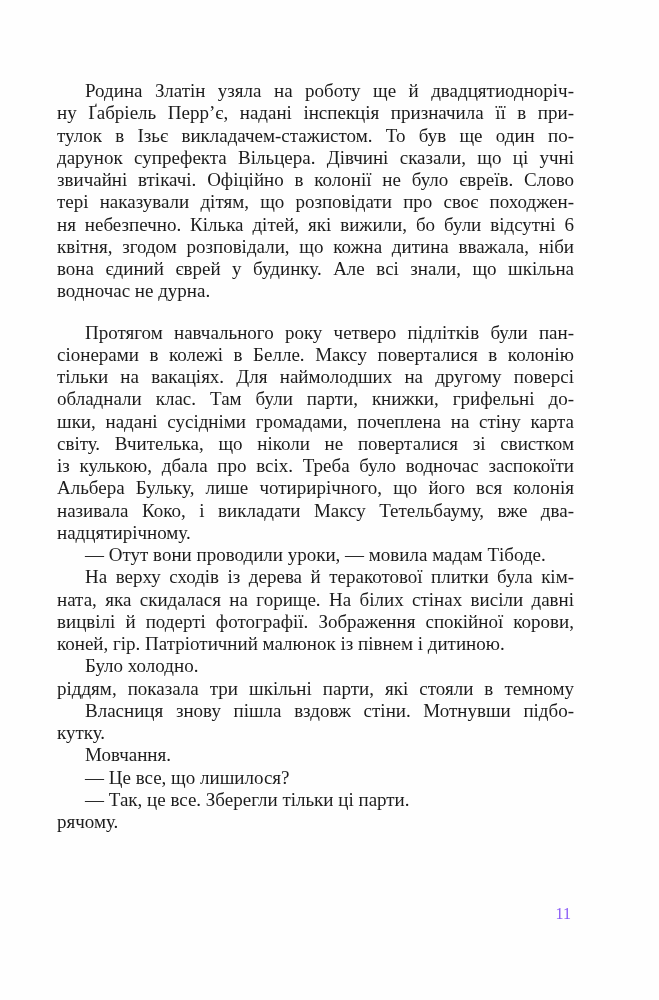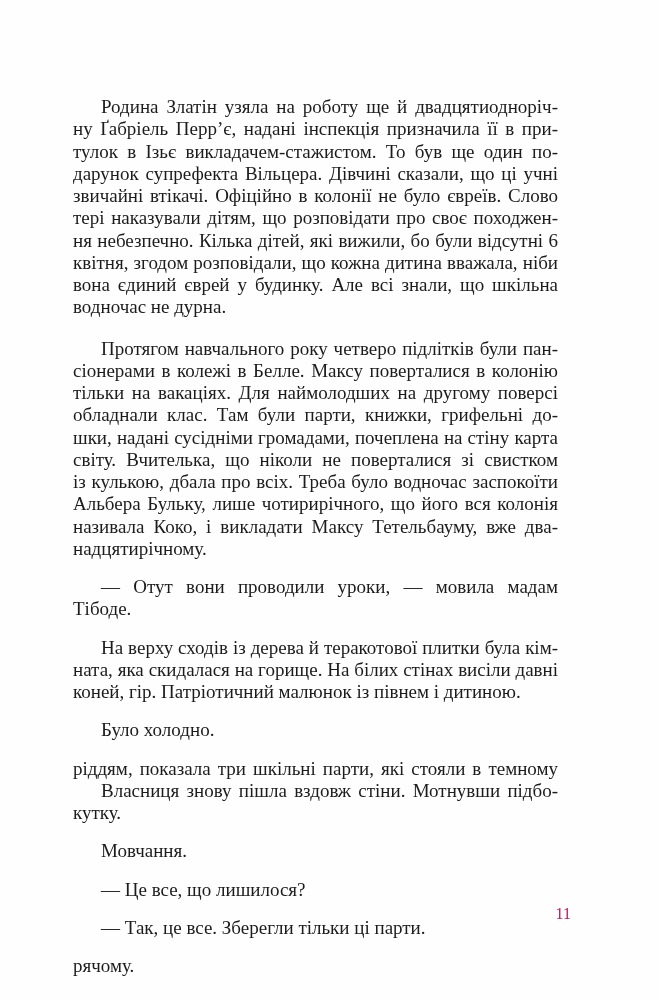--- a/index.html
+++ b/index.html
@@ -22,37 +22,37 @@
   }
   .text-block {
     position: absolute;
     left: 57px;
     top: 80px;
     width: 517px;
     font-size: 19px;
     line-height: 22.25px;
     -webkit-font-smoothing: antialiased;
   }
-  .paragraph { margin: 16px; }
+  .paragraph { margin: 0; }
   .paragraph.space-before { margin-top: 19px; }
   .line {
     text-align: justify;
     text-align-last: justify;
   }
   .line.last { text-align-last: left; }
   .line.first { text-indent: 28px; }
   .footer {
     position: absolute;
     left: 57px;
     top: 905px;
     width: 514px;
     text-align: right;
     font-size: 16px;
     line-height: 18px;
-    color: #be185d;
+    color: #8b5cf6;
   }
 </style>
 </head>
 <body>
 
 <div class="page">
   <div class="text-block">
       <div class="paragraph">
         <div class="line first">Родина Златін узяла на роботу ще й двадцятиодноріч-</div>
         <div class="line">ну Ґабріель Перр’є, надані інспекція призначила її в при-</div>
@@ -76,20 +76,21 @@
         <div class="line">Альбера Бульку, лише чотирирічного, що його вся колонія</div>
         <div class="line">називала Коко, і викладати Максу Тетельбауму, вже два-</div>
         <div class="line last">надцятирічному.</div>
       </div>
       <div class="paragraph">
         <div class="line first last">— Отут вони проводили уроки, — мовила мадам Тібоде.</div>
       </div>
       <div class="paragraph">
         <div class="line first">На верху сходів із дерева й теракотової плитки була кім-</div>
         <div class="line">ната, яка скидалася на горище. На білих стінах висіли давні</div>
+        <div class="line">вицвілі й подерті фотографії. Зображення спокійної корови,</div>
         <div class="line last">коней, гір. Патріотичний малюнок із півнем і дитиною.</div>
       </div>
       <div class="paragraph">
         <div class="line first last">Було холодно.</div>
       </div>
       <div class="paragraph">
         <div class="line">ріддям, показала три шкільні парти, які стояли в темному</div>
         <div class="line first">Власниця знову пішла вздовж стіни. Мотнувши підбо-</div>
         <div class="line last">кутку.</div>
       </div>

